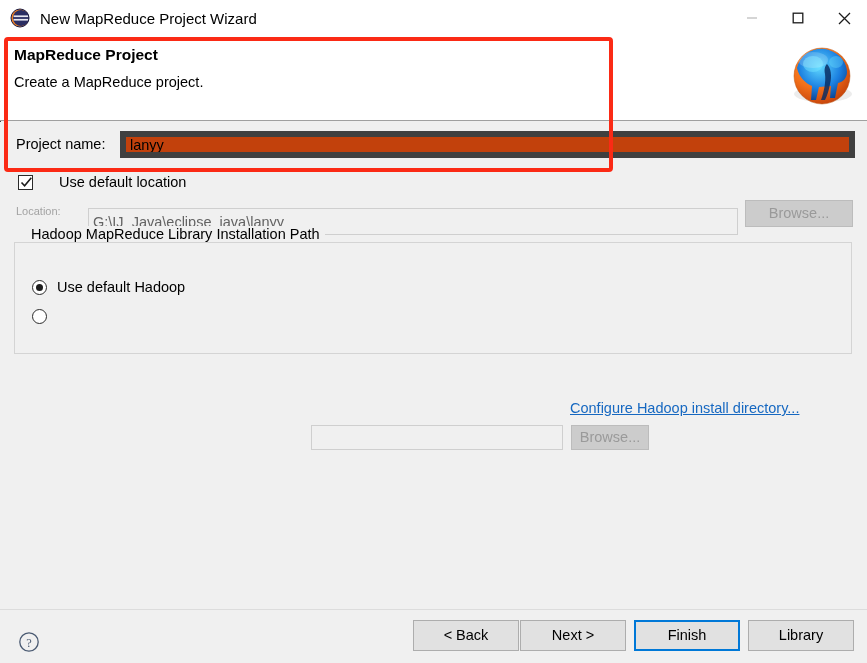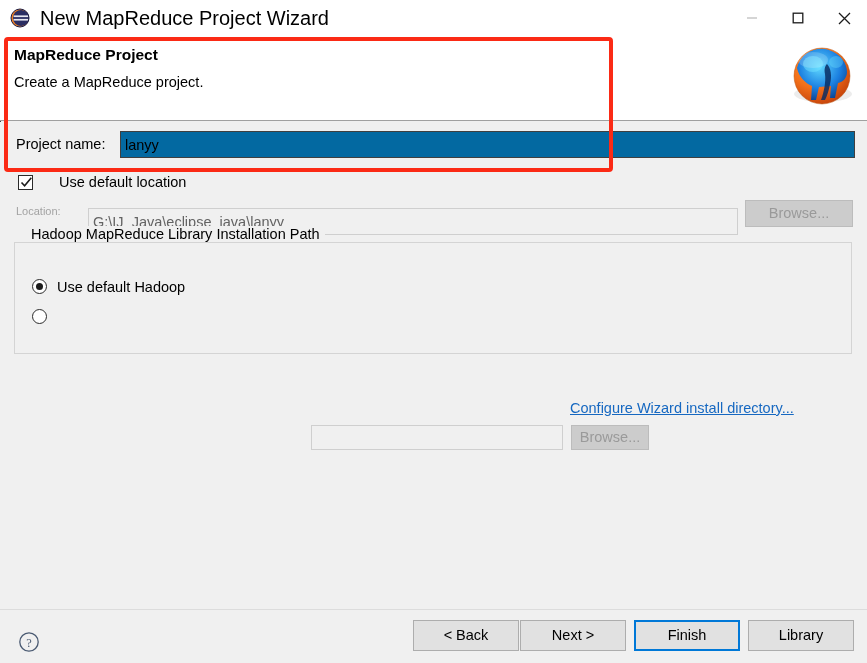--- a/index.html
+++ b/index.html
@@ -28,21 +28,21 @@
     align-items: center;
   }
   .titlebar-icon {
     width: 22px; height: 22px;
     margin-left: 9px;
     position: relative;
     flex: 0 0 auto;
   }
   .titlebar-title {
     margin-left: 9px;
-    font-size: 20px;
+    font-size: 15px;
     color: #000;
     white-space: nowrap;
   }
   .winbtns {
     position: absolute;
     right: 0; top: 0;
     height: 36px;
     display: flex;
   }
   .winbtn {
@@ -99,22 +99,22 @@
   .lbl-projname {
     position: absolute;
     left: 16px; top: 5px;
     font-size: 14.5px;
   }
   .input-projname {
     position: absolute;
     left: 120px; top: 0px;
     width: 735px; height: 27px;
     box-sizing: border-box;
-    border: 1px solid #404040;
-    background: #0369a1;
+    border: 6px solid #404040;
+    background: #c2410c;
     font-family: "Liberation Sans", sans-serif;
     font-size: 14.5px;
     color: #000;
     padding: 0 4px;
     outline: none;
   }
 
   .row-usedefault {
     position: absolute;
     left: 18px; top: 52px;
@@ -187,21 +187,21 @@
     background: #f0f0f0;
     padding: 0 5px;
     font-size: 14.5px;
     color: #000;
     line-height: 16px;
     transform: translateY(-8px);
   }
   .radio-row {
     position: absolute;
     display: flex;
-    align-items: flex-start;
+    align-items: flex-end;
   }
   .radio-row.r1 { left: 32px; top: 157px; }
   .radio-row.r2 { left: 32px; top: 187px; }
   .rb {
     width: 15px; height: 15px;
     box-sizing: border-box;
     border: 1px solid #2b2b2b;
     border-radius: 50%;
     background: #fff;
     position: relative;
@@ -400,21 +400,21 @@
 
   <div class="radio-row r1">
     <span class="rb checked"></span>
     <span class="lbl">Use default Hadoop</span>
   </div>
 
   <div class="radio-row r2">
     <span class="rb"></span>
   </div>
 
-  <a class="link-configure" href="#">Configure Wizard install directory...</a>
+  <a class="link-configure" href="#">Configure Hadoop install directory...</a>
 
   <input class="input-hadooploc" type="text" disabled="" value="" style="">
   <div class="btn-browse2">Browse...</div>
 </div>
 
 <div class="annot-red"></div>
 
 <div class="footer">
   <div class="help-icon">
     <svg width="22" height="22" viewBox="0 0 22 22">

